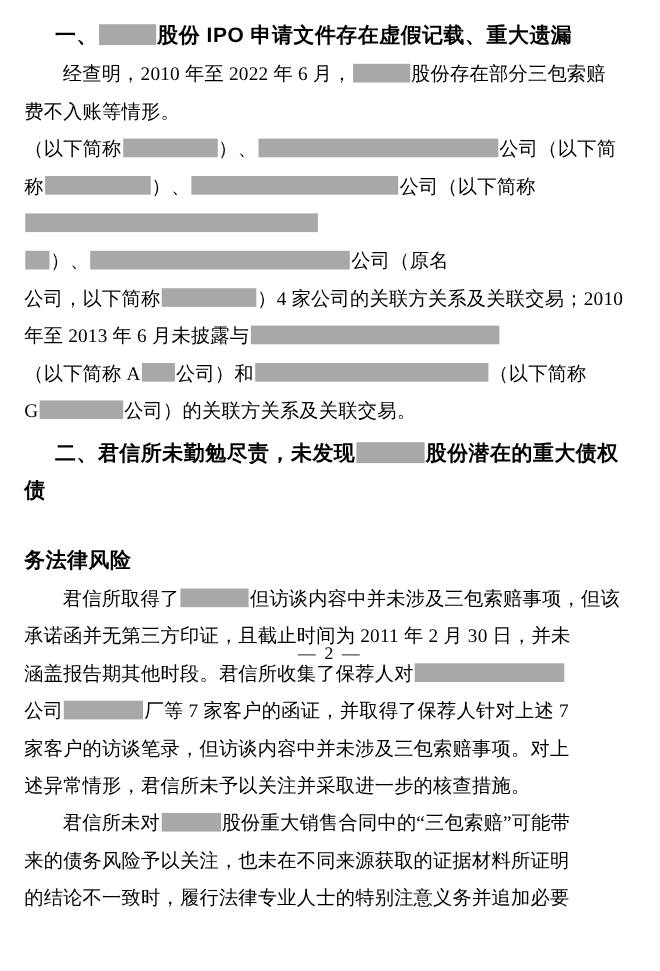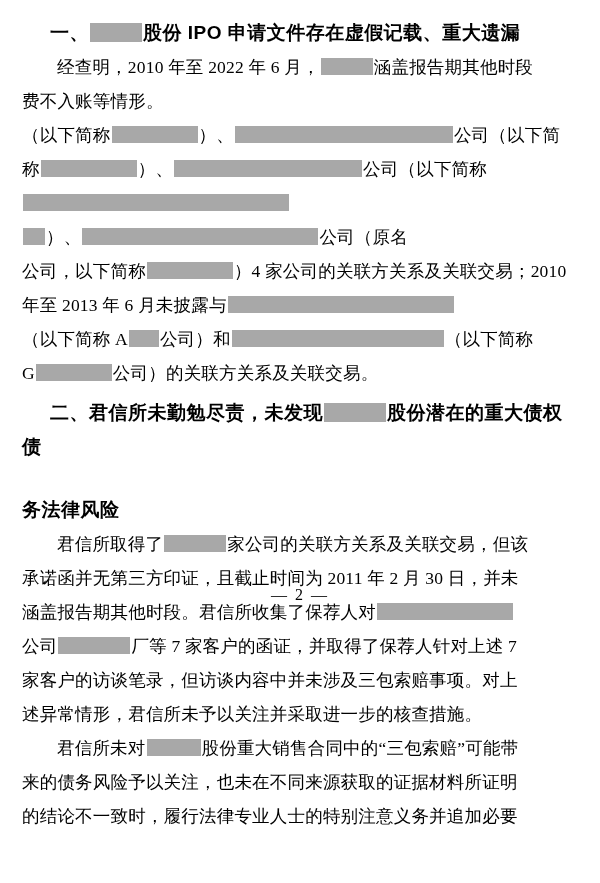--- a/index.html
+++ b/index.html
@@ -73,21 +73,21 @@
 </head>
 <body>
 
 <div class="page">
 
   <div class="h-section" style="text-indent:28px;">
     <span>一、</span><span class="rd rd-tall" style="width:52px;"></span><span>股份 IPO 申请文件存在虚假记载、重大遗漏</span>
   </div>
 
   <div class="para">
-    <span>经查明，2010 年至 2022 年 6 月，</span><span class="rd" style="width:52px;"></span><span>涵盖报告期其他时段</span>
+    <span>经查明，2010 年至 2022 年 6 月，</span><span class="rd" style="width:52px;"></span><span>股份存在部分三包索赔</span>
   </div>
   <div class="para noindent">
     <span>费不入账等情形。</span>
   </div>
 
   <div class="para noindent">
     <span>（以下简称</span><span class="rd" style="width:86px;"></span><span>）、</span><span class="rd" style="width:218px;"></span><span>公司（以下简</span>
   </div>
   <div class="para noindent">
     <span>称</span><span class="rd" style="width:96px;"></span><span>）、</span><span class="rd" style="width:188px;"></span><span>公司（以下简称</span>
@@ -114,21 +114,21 @@
   <div class="spacer-6"></div>
 
   <div class="h-section" style="text-indent:28px;">
     <span>二、</span><span>君信所未勤勉尽责，未发现</span><span class="rd rd-tall" style="width:62px;"></span><span>股份潜在的重大债权债</span>
   </div>
   <div class="h-section" style="text-indent:0;margin-top:29px;">
     <span>务法律风险</span>
   </div>
 
   <div class="para">
-    <span>君信所取得了</span><span class="rd" style="width:62px;"></span><span>家公司的关联方关系及关联交易，但该</span>
+    <span>君信所取得了</span><span class="rd" style="width:62px;"></span><span>但访谈内容中并未涉及三包索赔事项，但该</span>
   </div>
   <div class="para noindent">
     <span>承诺函并无第三方印证，且截止时间为 2011 年 2 月 30 日，并未</span>
   </div>
   <div class="para noindent">
     <span>涵盖报告期其他时段。君信所收集了保荐人对</span><span class="rd" style="width:136px;"></span>
   </div>
   <div class="para noindent">
     <span>公司</span><span class="rd" style="width:72px;"></span><span>厂等 7 家客户的函证，并取得了保荐人针对上述 7</span>
   </div>

